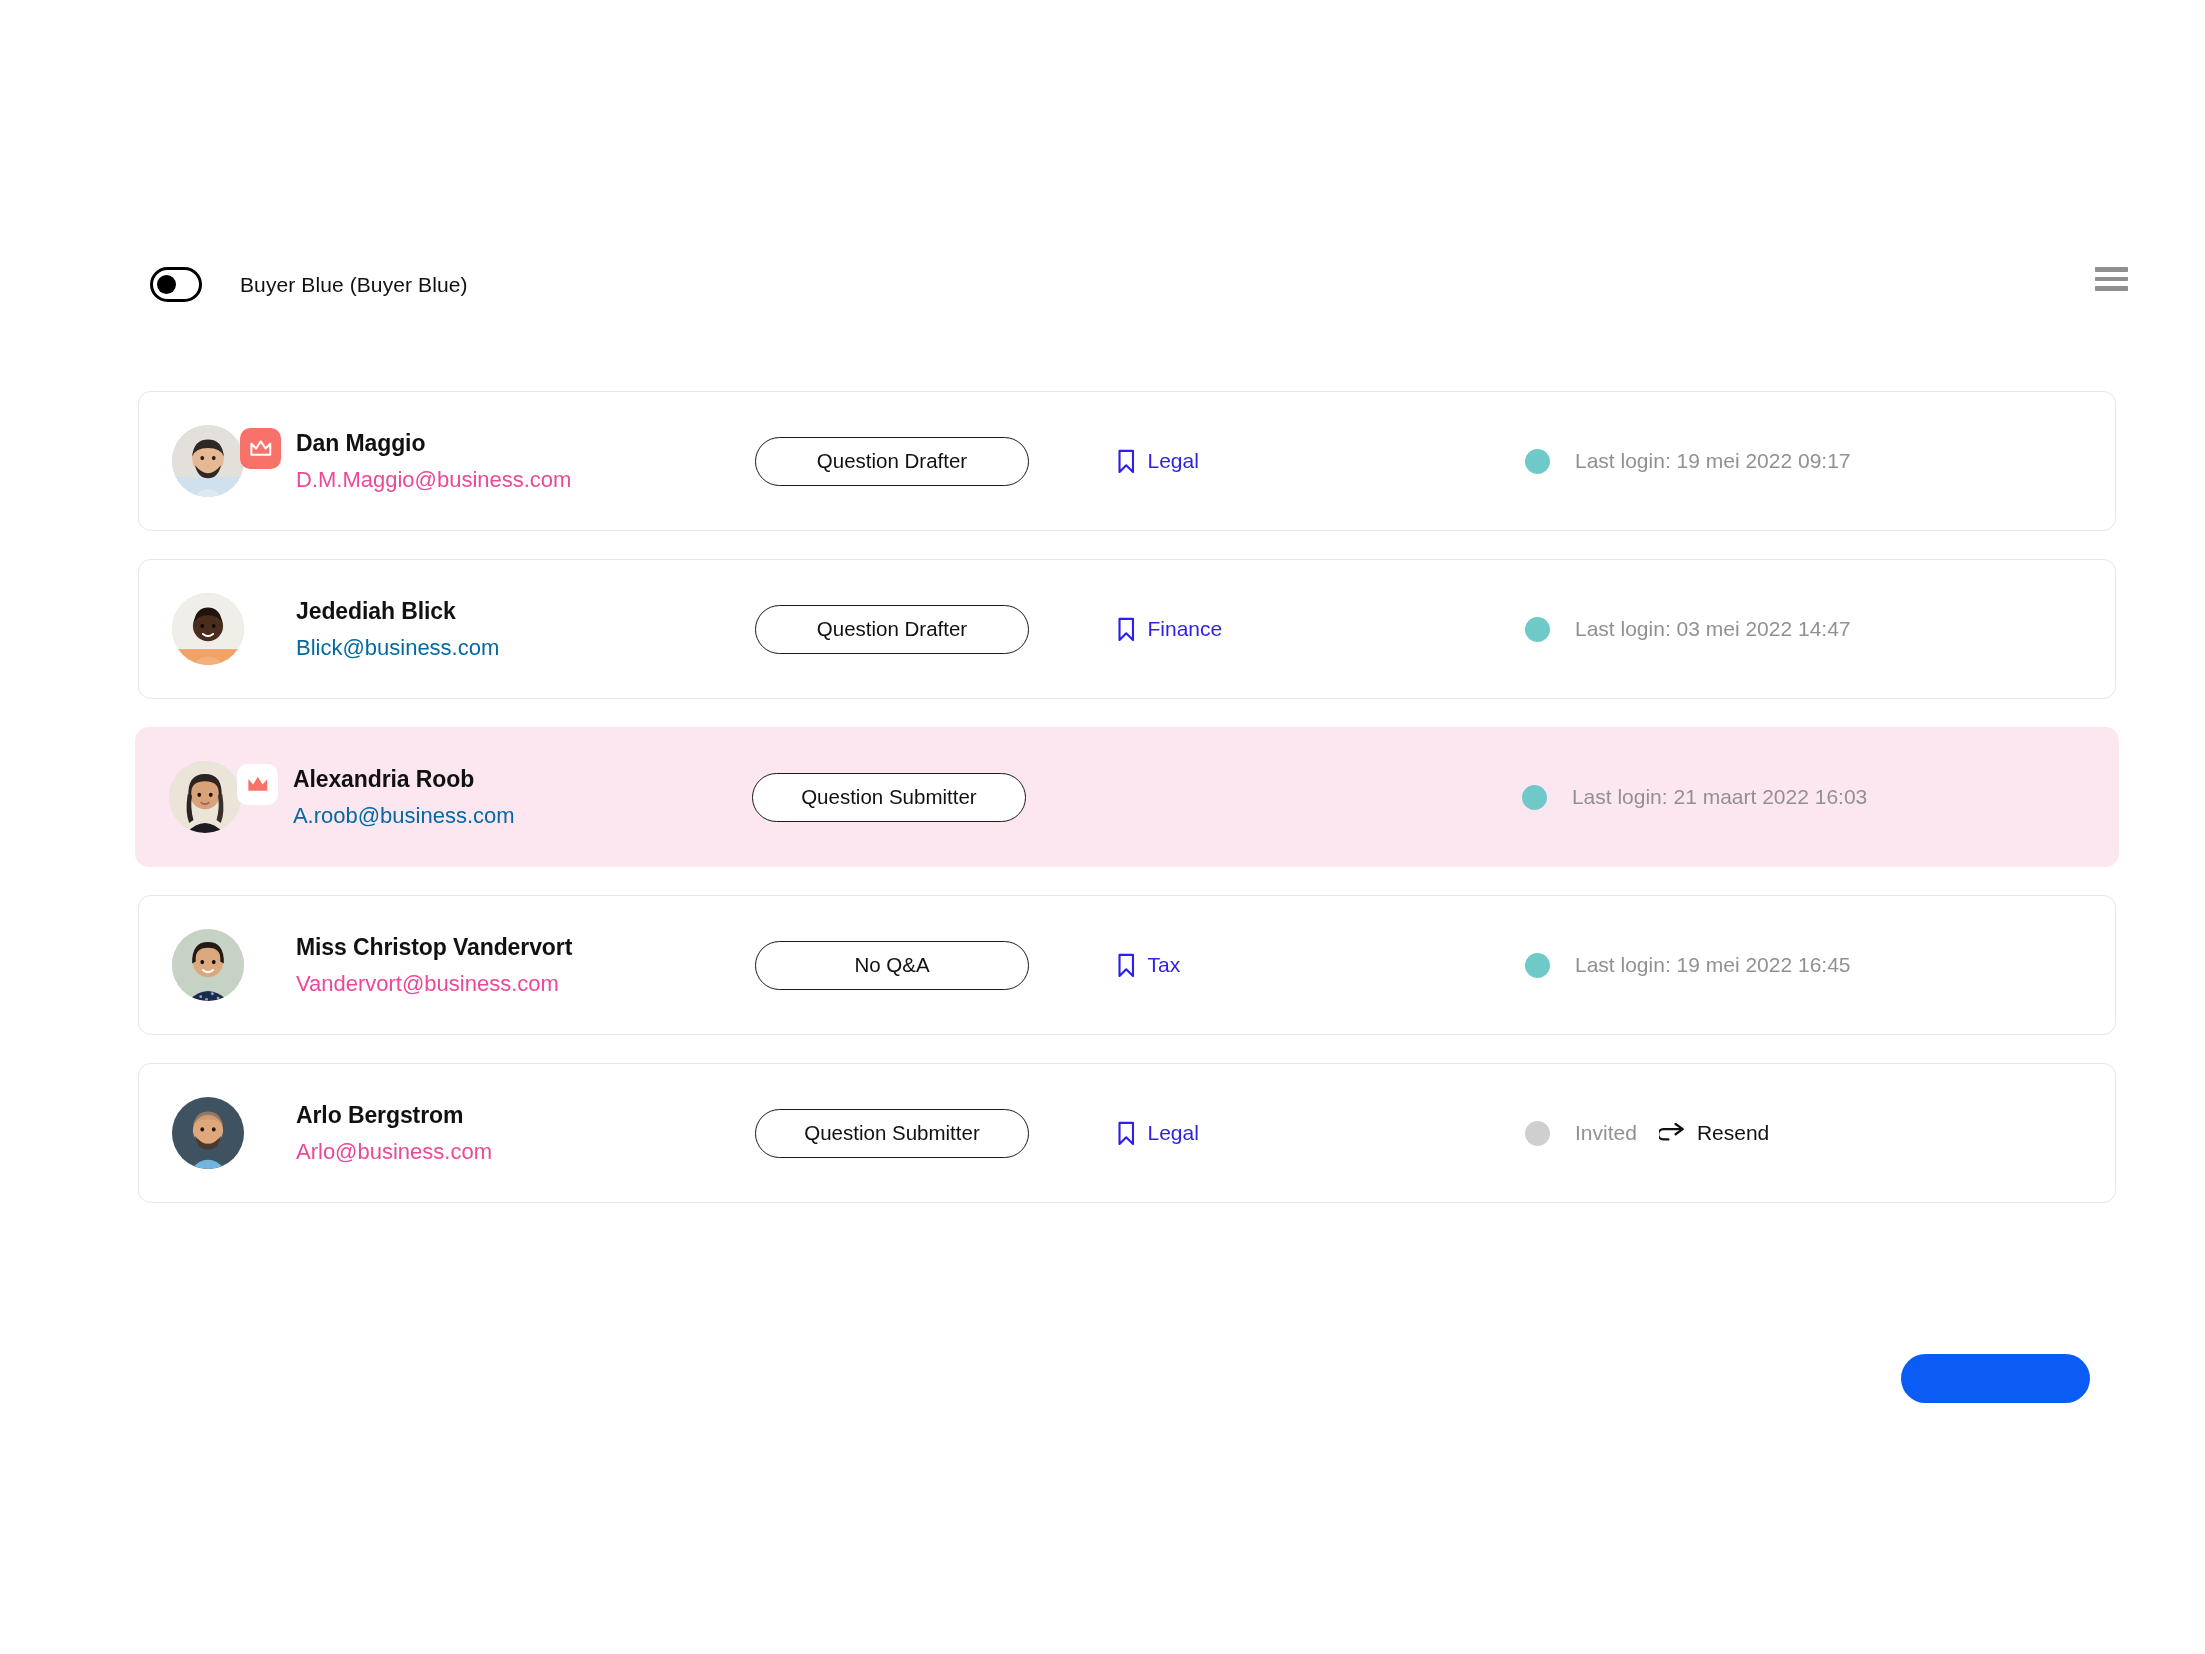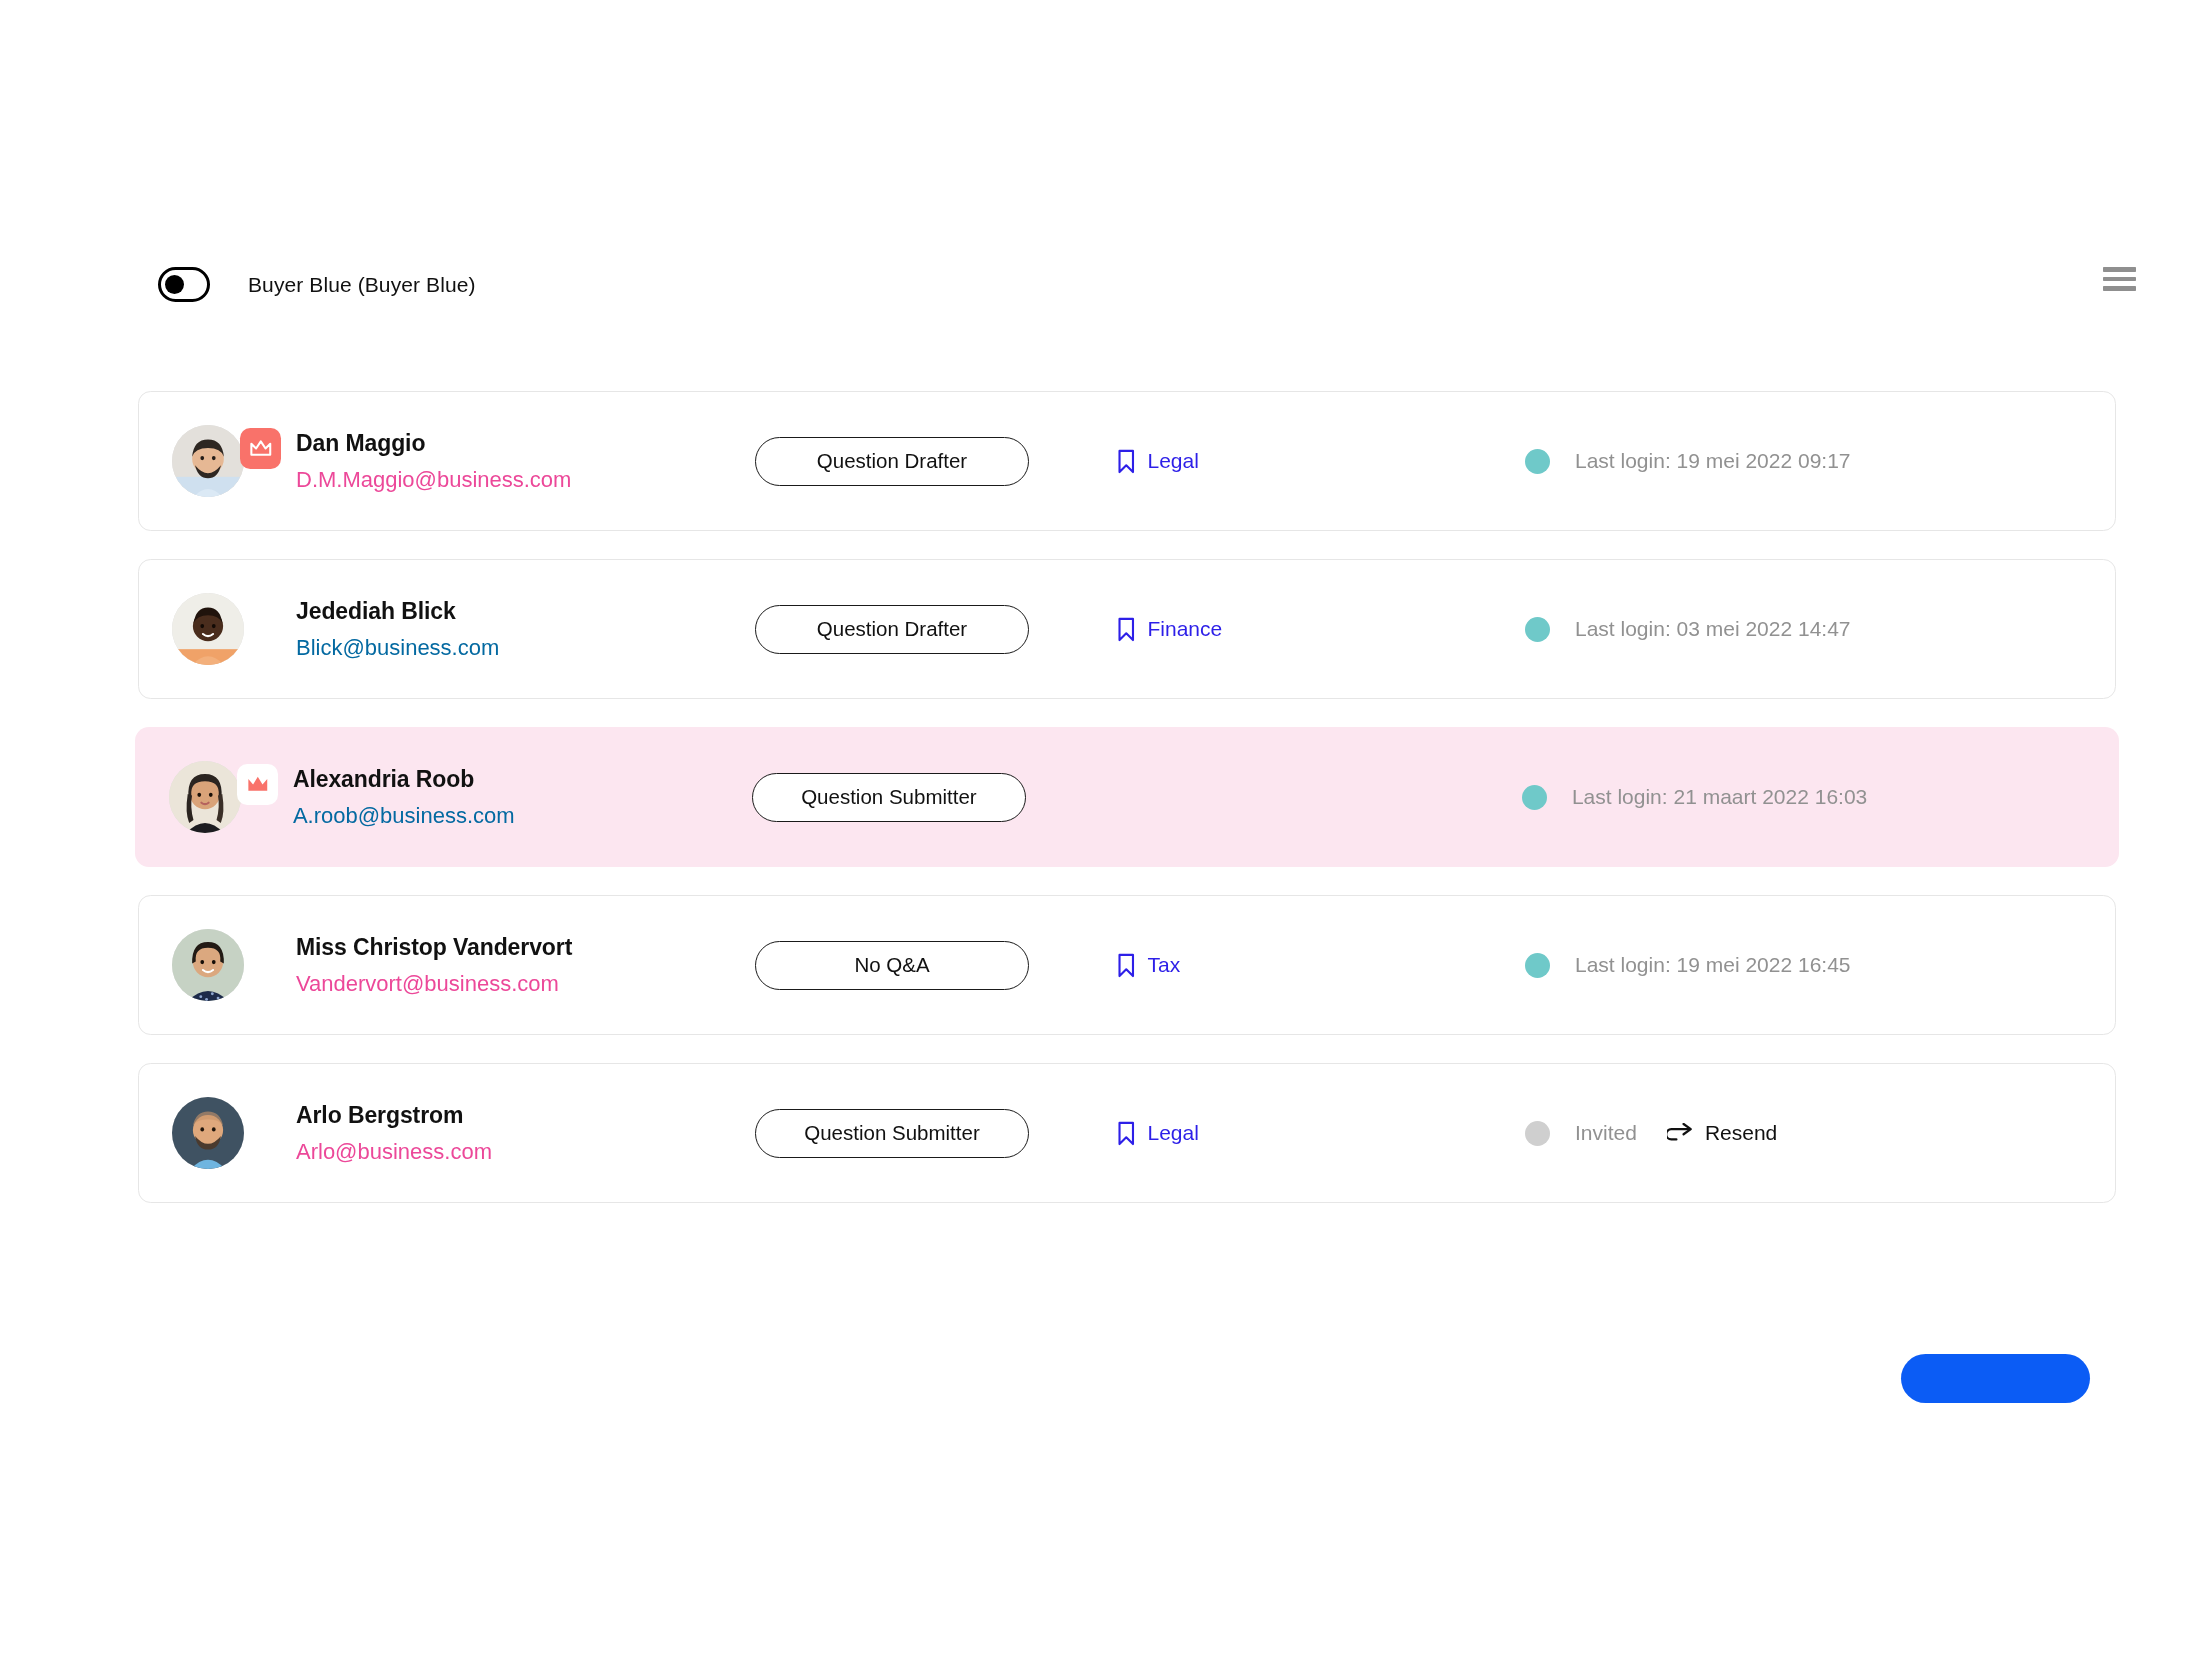--- a/index.html
+++ b/index.html
@@ -15,21 +15,21 @@
   #page {
     position: relative;
     width: 2205px;
     height: 1654px;
     background: #ffffff;
   }
 
   
   .header {
     position: absolute;
-    left: 158px;
+    left: 150px;
     top: 256px;
     width: 1978px;
     height: 57px;
     display: flex;
     align-items: center;
   }
 
   .toggle {
     width: 52px;
     height: 35px;
@@ -229,21 +229,21 @@
   .status-dot.invited { background: #cfcfcf; }
 
   .status-text {
     margin-left: 25px;
     font-size: 21px;
     color: #919191;
     white-space: nowrap;
   }
 
   .resend {
-    margin-left: 30px;
+    margin-left: 22px;
     display: flex;
     align-items: center;
     gap: 11px;
     cursor: pointer;
   }
   .resend-label {
     font-size: 21px;
     color: #111111;
     font-weight: 500;
     white-space: nowrap;

